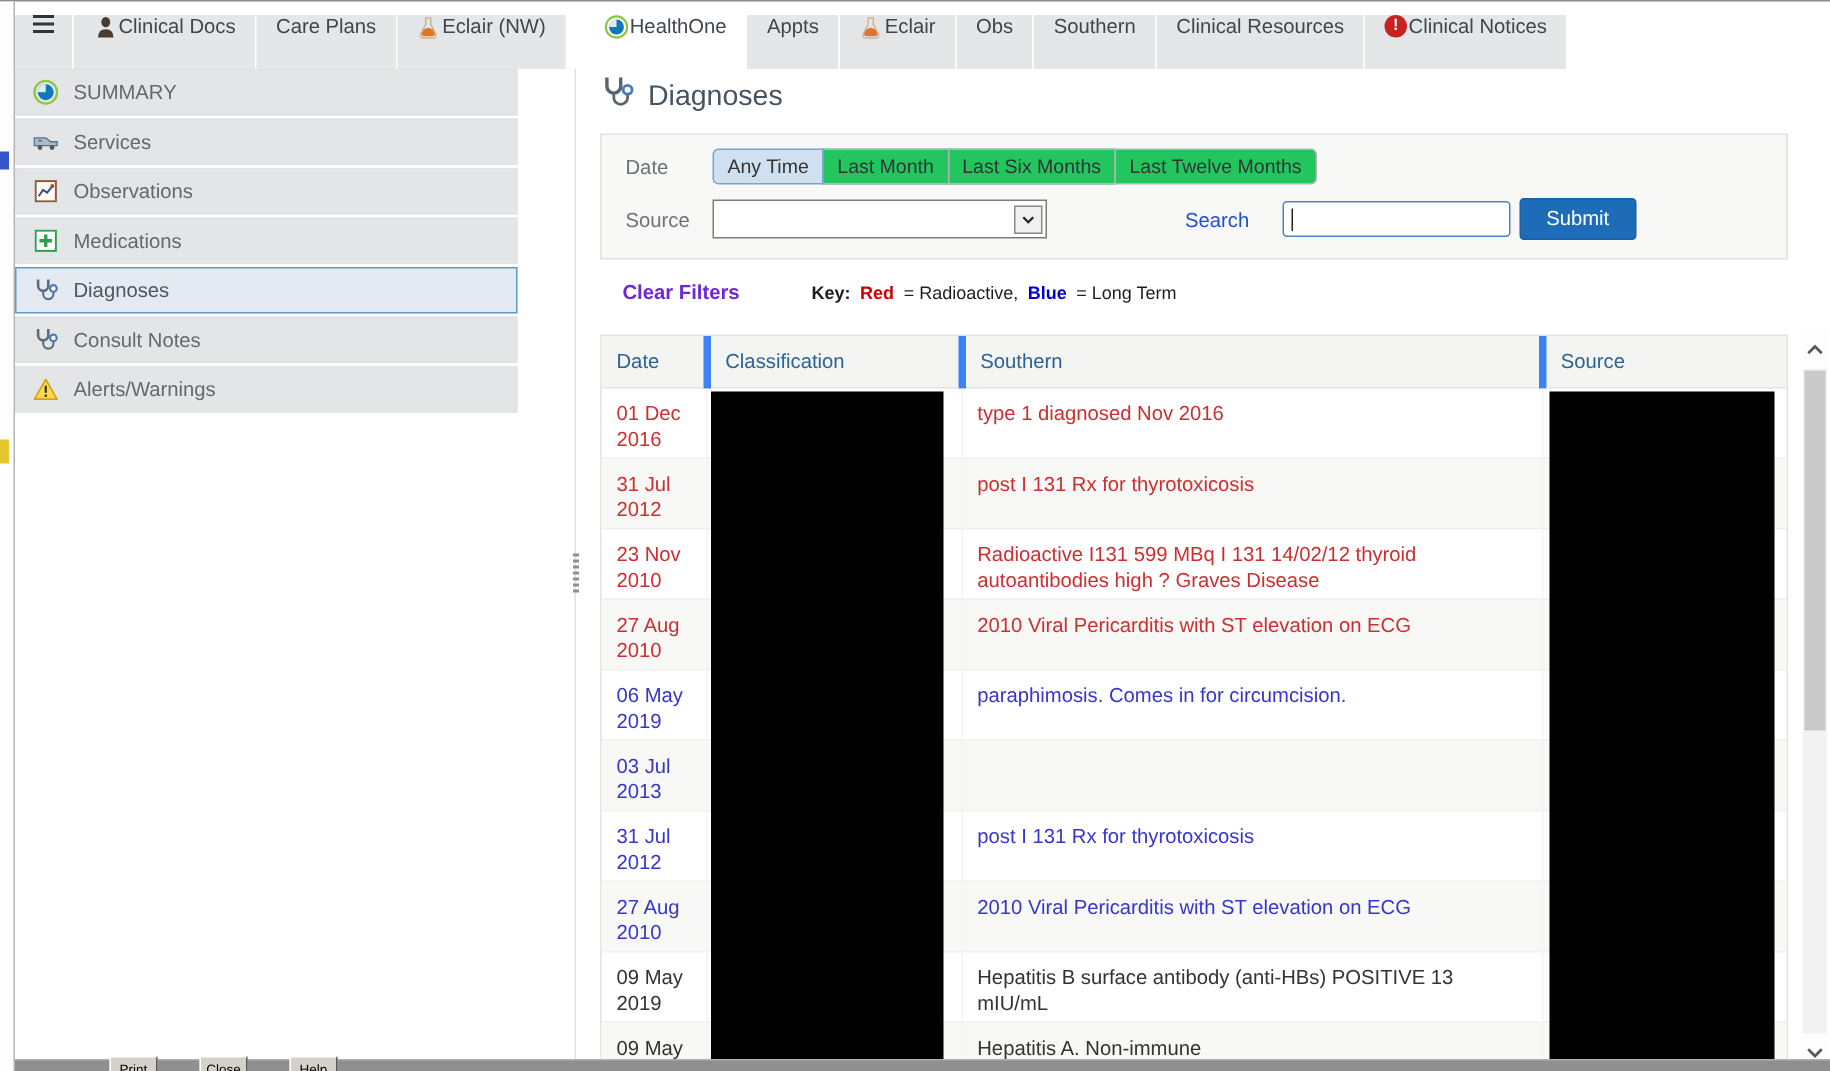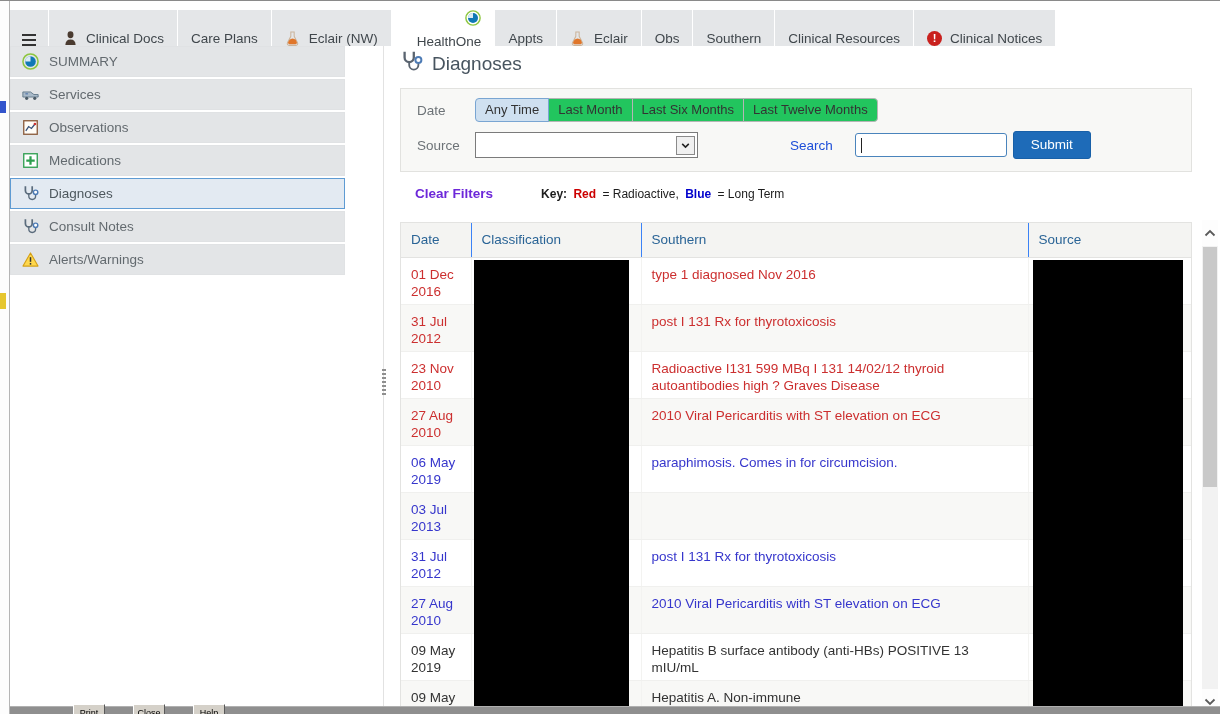--- a/index.html
+++ b/index.html
@@ -10,26 +10,26 @@
 
   
   .left-strip { position:absolute; left:0; top:0; width:10px; height:714px;
     background:#fdfdfd; border-right:1px solid #b5b5b5; }
   .frag-blue { position:absolute; left:0; top:100px; width:6px; height:12px; background:#3355cc; }
   .frag-yellow { position:absolute; left:0; top:292px; width:6px; height:16px; background:#e6c62f; }
 
   
   .tabbar { position:absolute; left:10px; top:9px; right:0; height:36px;
     display:flex; align-items:stretch; background:#fff; }
-  .tab { display:flex; align-items:flex-end; gap:8px; padding:0 13px;
+  .tab { display:flex; align-items:flex-start; gap:1px; padding:0 13px;
     background:#e4e6e8; color:#40474c; font-size:13.5px; margin-right:1px;
     white-space:nowrap; cursor:default; }
   .tab.menu { padding:0 12px; }
   .tab.active { background:#fff; }
-  .tab.gap-before { margin-left:12px;flex-direction:column; }
+  .tab.gap-before { margin-left:12px; }
   .ticon { display:inline-flex; width:16px; height:16px; align-items:center; justify-content:center; }
   .hamburger { display:inline-block; width:14px; height:2px; background:#333;
     box-shadow:0 5px 0 #333, 0 10px 0 #333; margin-bottom:10px; }
   .alert-badge { width:15px; height:15px; border-radius:50%; background:#c9211e;
     color:#fff; font-size:11px; font-weight:bold; display:flex; align-items:center;
     justify-content:center; line-height:1; }
 
   
   .sidebar { position:absolute; left:10px; top:45px; width:335px; }
   .side-item { height:31px; margin-bottom:2px; background:#e3e5e7;
@@ -80,21 +80,21 @@
   .legend .b { font-weight:bold; color:#0000cc; }
 
   
   .table-wrap { position:relative; margin-top:21px; height:490px; overflow:hidden;
     border:1px solid #e3e3e1; border-bottom:none; background:#fff; }
   table { border-collapse:collapse; table-layout:fixed; width:790px; }
   col.c-date { width:70px; } col.c-class { width:170px; }
   col.c-comm { width:387px; } col.c-src { width:163px; }
   th { height:34px; background:#f4f4f2; color:#2a6496; font-weight:400;
     font-size:13.5px; text-align:left; padding:0 10px;
-    border-bottom:1px solid #e3e3e1; border-left:1px solid #3b82f6; }
+    border-bottom:1px solid #e3e3e1; border-left:5px solid #3b82f6; }
   th:first-child { border-left:none; }
   td { height:47px; vertical-align:top; padding:8px 10px 0; font-size:13.5px;
     line-height:1.32; border-bottom:1px solid #f0f0ee; border-left:1px solid #f3f3f1; }
   td:first-child { border-left:none; }
   tbody tr:nth-child(even) { background:#f8f8f6; }
   tr.status-highlighted td { color:#cc2f2f; }
   tr.status-long-term td { color:#3636cc; }
   tr.status-normal td { color:#333; }
   .redact { position:absolute; background:#000; top:37px; height:451px; }
   .redact.cls { left:73px; width:155px; }

